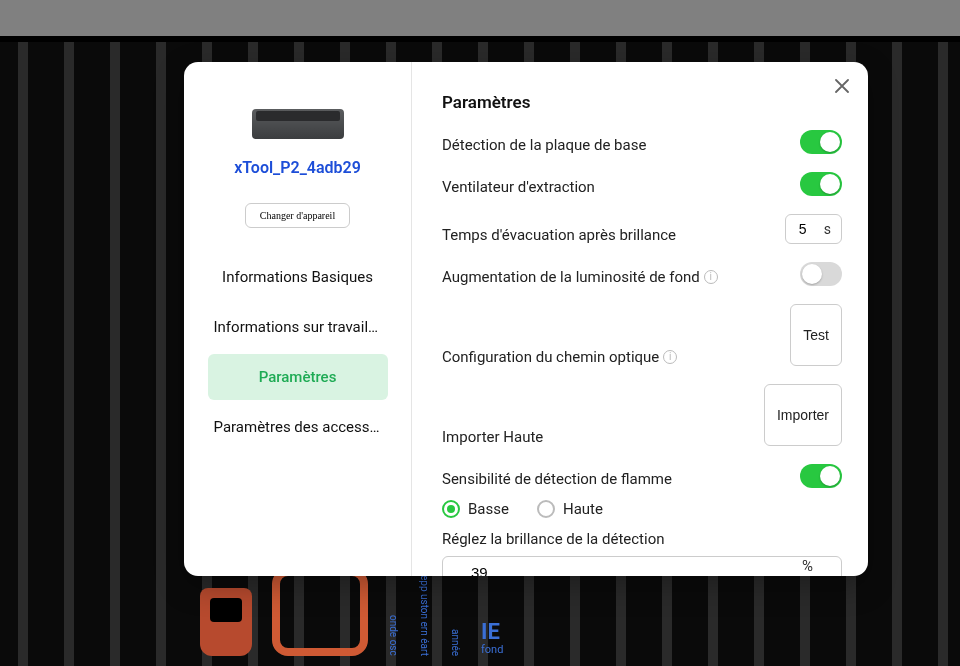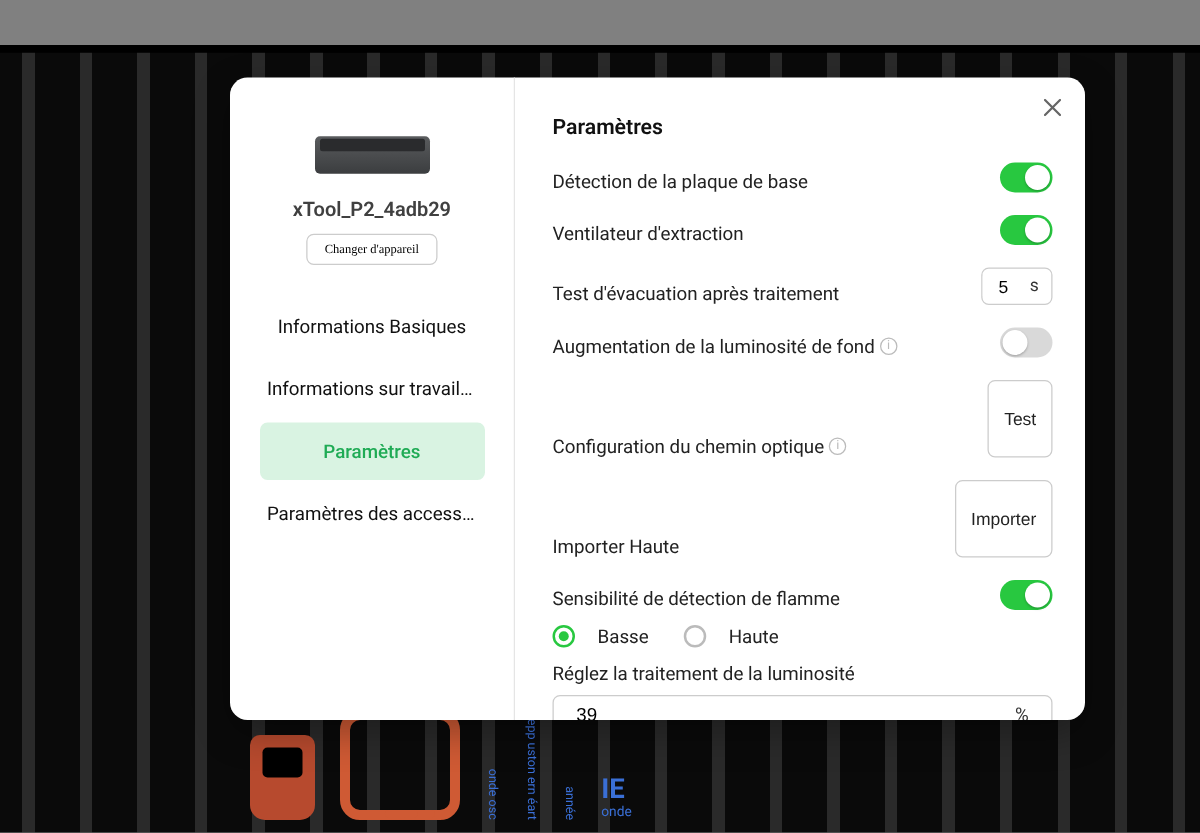--- a/index.html
+++ b/index.html
@@ -36,21 +36,21 @@
     box-shadow: 0 10px 30px rgba(0,0,0,0.3);
     display:flex;
   }
   .close-btn { position:absolute; top:12px; right:14px; width:24px; height:24px; color:#666; cursor:pointer; display:flex; align-items:center; justify-content:center; background:none; border:none; }
   .close-btn svg { width:14px; height:14px; }
 
   .sidebar { width:228px; border-right:1px solid #e5e5e5; display:flex; flex-direction:column; align-items:center; padding:40px 0 0 0; }
   .device-img { width:106px; height:44px; margin-bottom:12px; display:flex; align-items:center; justify-content:center; }
   .device-img .case { width:92px; height:30px; background:linear-gradient(#5a5c5e,#3b3d3f); border-radius:4px; position:relative; }
   .device-img .lid  { position:absolute; top:2px; left:4px; right:4px; height:10px; background:#2a2b2d; border-radius:2px; }
-  .device-name { font-size:16px; font-weight:600; color:#404040; margin-bottom:10px; }
+  .device-name { font-size:16px; font-weight:600; color:#1d4ed8; margin-bottom:26px; }
   .change-device-btn {
     font-size:10px; color:#000000; background:#fff; border:1px solid #ccc; border-radius:6px;
     padding:6px 14px; cursor:pointer; margin-bottom:26px;font-family:Liberation Serif, serif;
   }
   .nav { width:100%; display:flex; flex-direction:column; align-items:center; gap:0; }
   .nav-item {
     width:180px; text-align:center; font-size:15px; color:#111;
     padding:14px 6px; border-radius:6px; cursor:pointer;
     white-space:nowrap; overflow:hidden; text-overflow:ellipsis; margin-bottom:4px;
   }
@@ -70,27 +70,27 @@
   .toggle.on .knob { left:20px; }
 
   
   .num-field { display:flex; align-items:center; border:1px solid #ccc; border-radius:6px; height:30px; overflow:hidden; }
   .num-field input { border:none; outline:none; width:34px; text-align:center; font-size:14px; padding:0; }
   .num-field .unit { padding:0 10px 0 4px; font-size:14px; color:#333; }
 
   .small-btn { border:1px solid #ccc; background:#fff; border-radius:6px; font-size:14px; padding:22px 12px; cursor:pointer; color:#222; }
 
   .radio-row { display:flex; gap:28px; margin:-6px 0 12px 0; }
-  .radio { display:flex; align-items:center; gap:18px; font-size:15px; color:#222; cursor:pointer; }
+  .radio { display:flex; align-items:center; gap:8px; font-size:15px; color:#222; cursor:pointer; }
   .radio .dot { width:18px; height:18px; border-radius:50%; border:2px solid #bbb; display:flex; align-items:center; justify-content:center; }
   .radio.selected .dot { border-color:#28c840; }
   .radio.selected .dot::after { content:""; width:8px; height:8px; border-radius:50%; background:#28c840; }
 
   .sub-label { font-size:15px; color:#222; margin:6px 0 8px 0; }
-  .bright-field { display:flex; align-items:center; border:1px solid #ccc; border-radius:6px; height:32px; width:100%; padding:0 18px; }
+  .bright-field { display:flex; border:1px solid #ccc; border-radius:6px; height:32px; width:100%; padding:0 28px; }
   .bright-field input { flex:1; border:none; outline:none; font-size:15px; }
   .bright-field .unit { font-size:15px; color:#333; padding-left:8px; }
 </style>
 </head>
 <body>
 
 <div class="topbar"></div>
 <div class="bg-stripes"></div>
 
 <div class="artwork">
@@ -98,21 +98,21 @@
   <div class="tablet-shape"></div>
   <div class="blue-text">onde
 osc</div>
   <div class="blue-text">epp
 uston
 ern
 éart</div>
   <div class="blue-text">année</div>
   <div style="display:flex;flex-direction:column;align-items:flex-start;">
     <div class="blue-text big" style="writing-mode:horizontal-tb;">IE</div>
-    <div class="blue-text" style="writing-mode:horizontal-tb;font-size:11px;">onde</div>
+    <div class="blue-text" style="writing-mode:horizontal-tb;font-size:11px;">fond</div>
   </div>
 </div>
 
 <div class="modal">
   <button class="close-btn">
     <svg viewBox="0 0 14 14">
         <path d="M1 1 L13 13 M13 1 L1 13" stroke="#666" stroke-width="1.8" stroke-linecap="round" fill="none"></path>
       </svg>
   </button>
 
@@ -144,21 +144,21 @@
     </div>
 
     <div class="row">
       <span class="label">Ventilateur d'extraction</span>
       <div class="toggle on">
           <div class="knob"></div>
         </div>
     </div>
 
     <div class="row">
-      <span class="label">Test d'évacuation après traitement</span>
+      <span class="label">Temps d'évacuation après brillance</span>
       <div class="num-field">
         <input value="5" style="">
         <span class="unit">s</span>
       </div>
     </div>
 
     <div class="row">
       <span class="label">
         <span>Augmentation de la luminosité de fond</span>
         <span class="info-icon">i</span>
@@ -192,20 +192,20 @@
       <div class="radio selected">
         <span class="dot"></span>
         <span>Basse</span>
       </div>
       <div class="radio">
         <span class="dot"></span>
         <span>Haute</span>
       </div>
     </div>
 
-    <div class="sub-label">Réglez la traitement de la luminosité</div>
+    <div class="sub-label">Réglez la brillance de la détection</div>
     <div class="bright-field">
       <input value="39" style="">
       <span class="unit">%</span>
     </div>
 
   </section>
 </div>
 
 </body></html>

